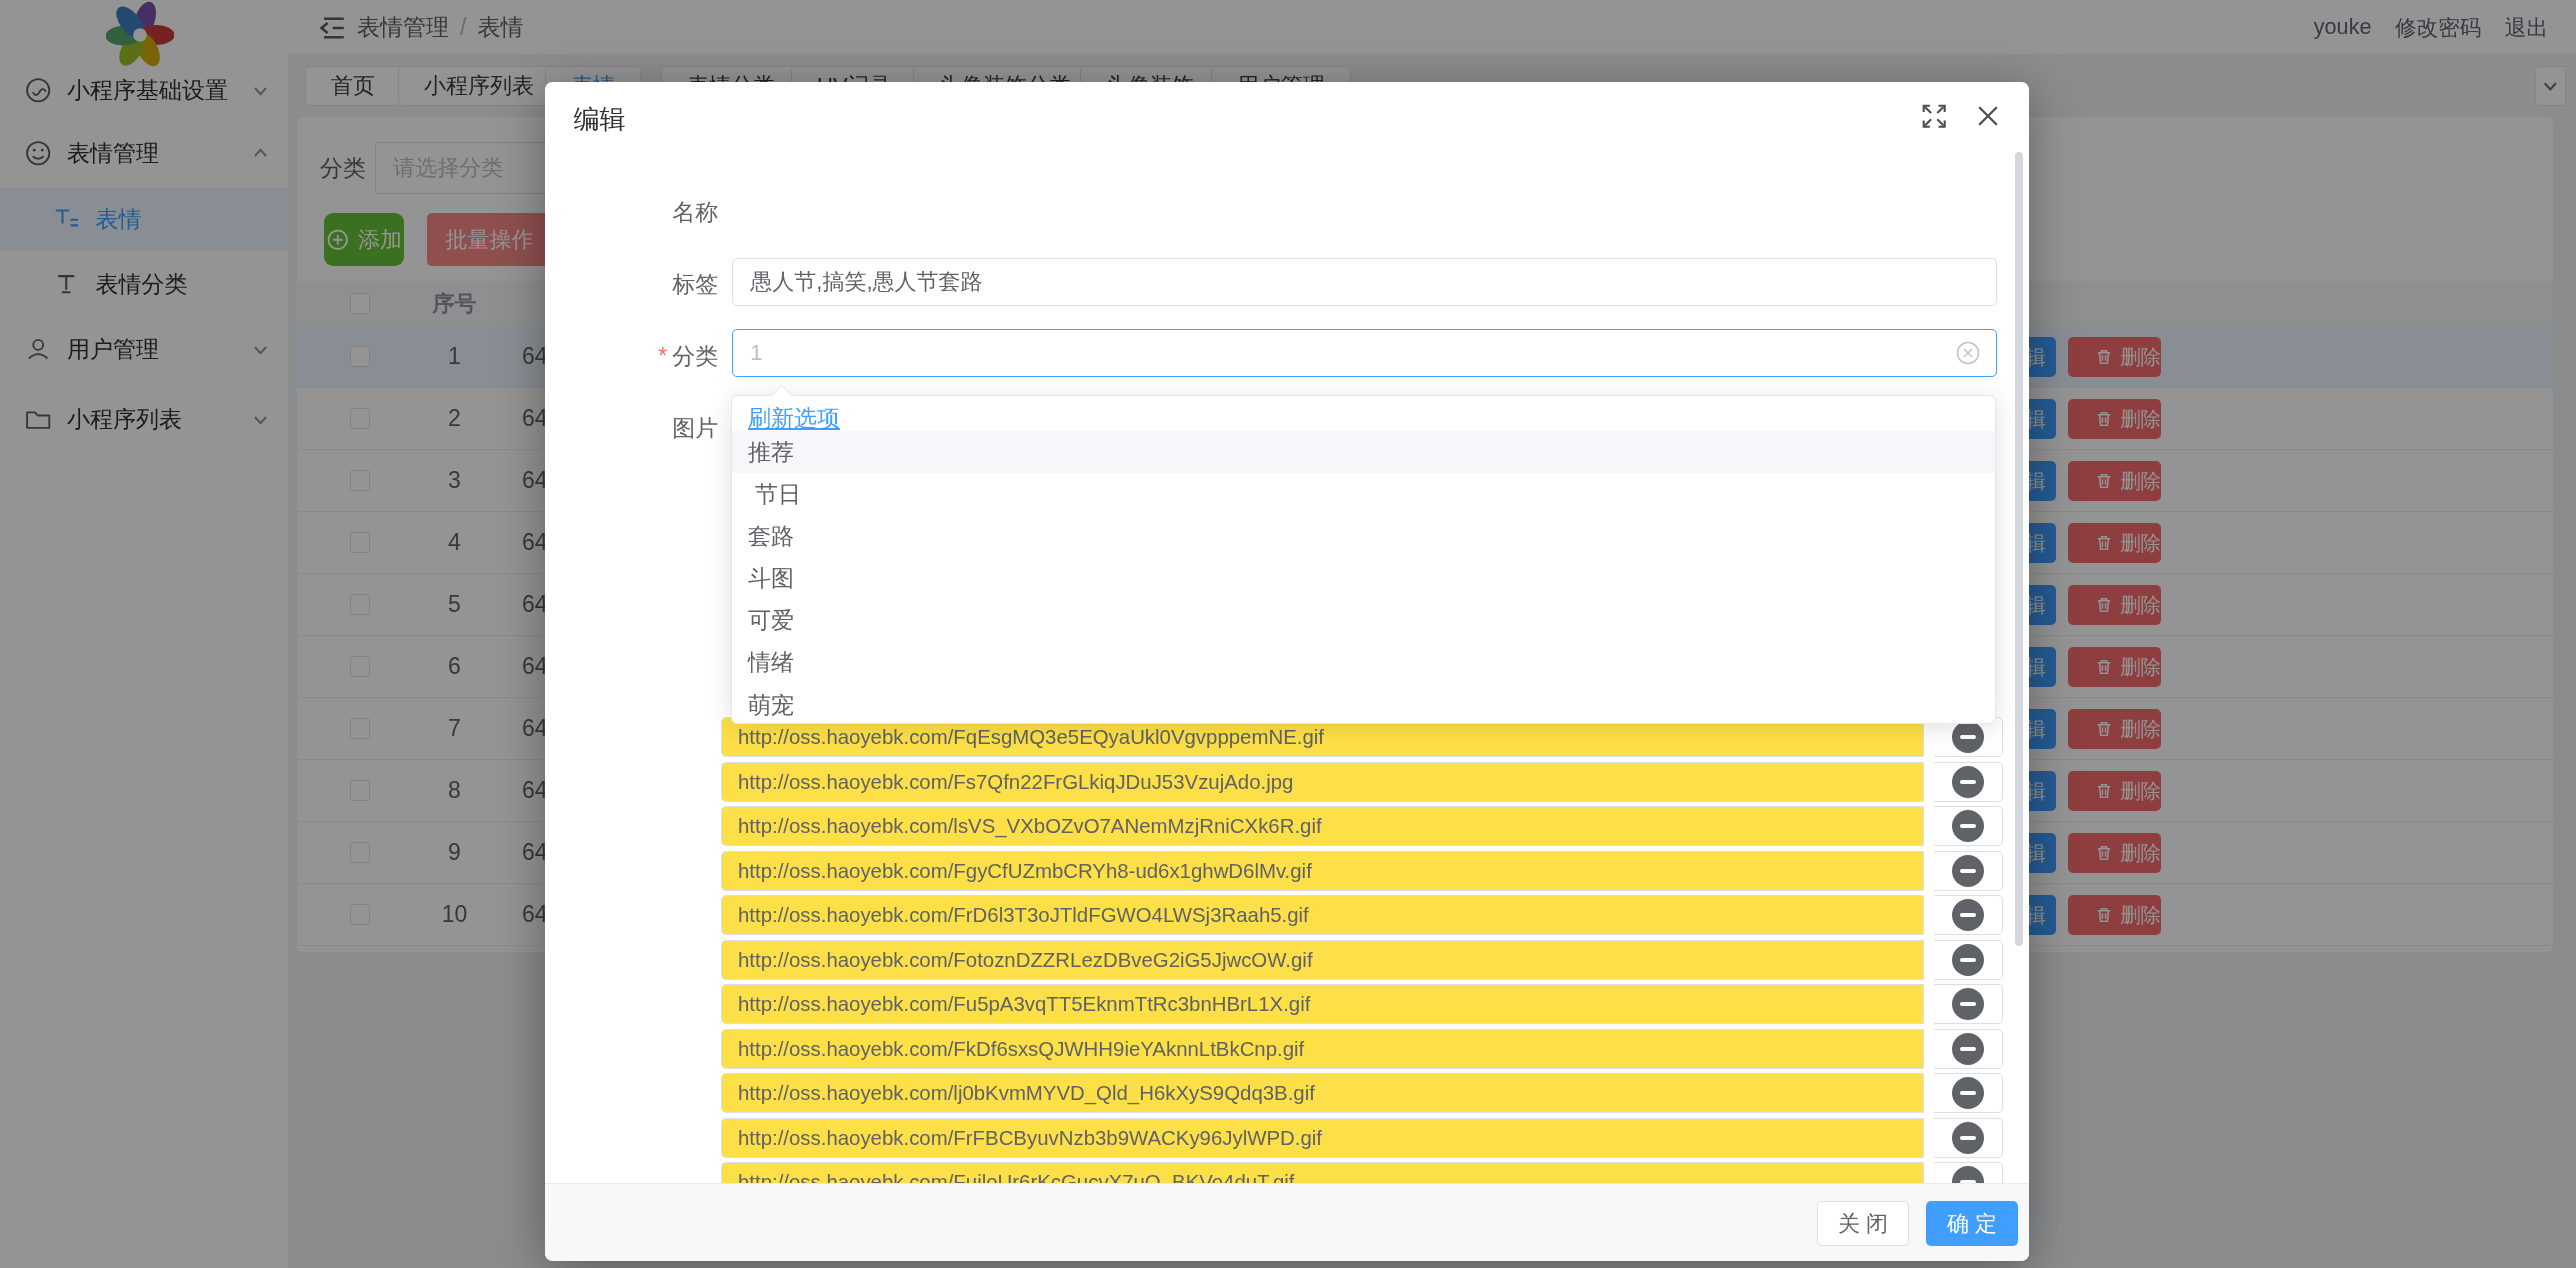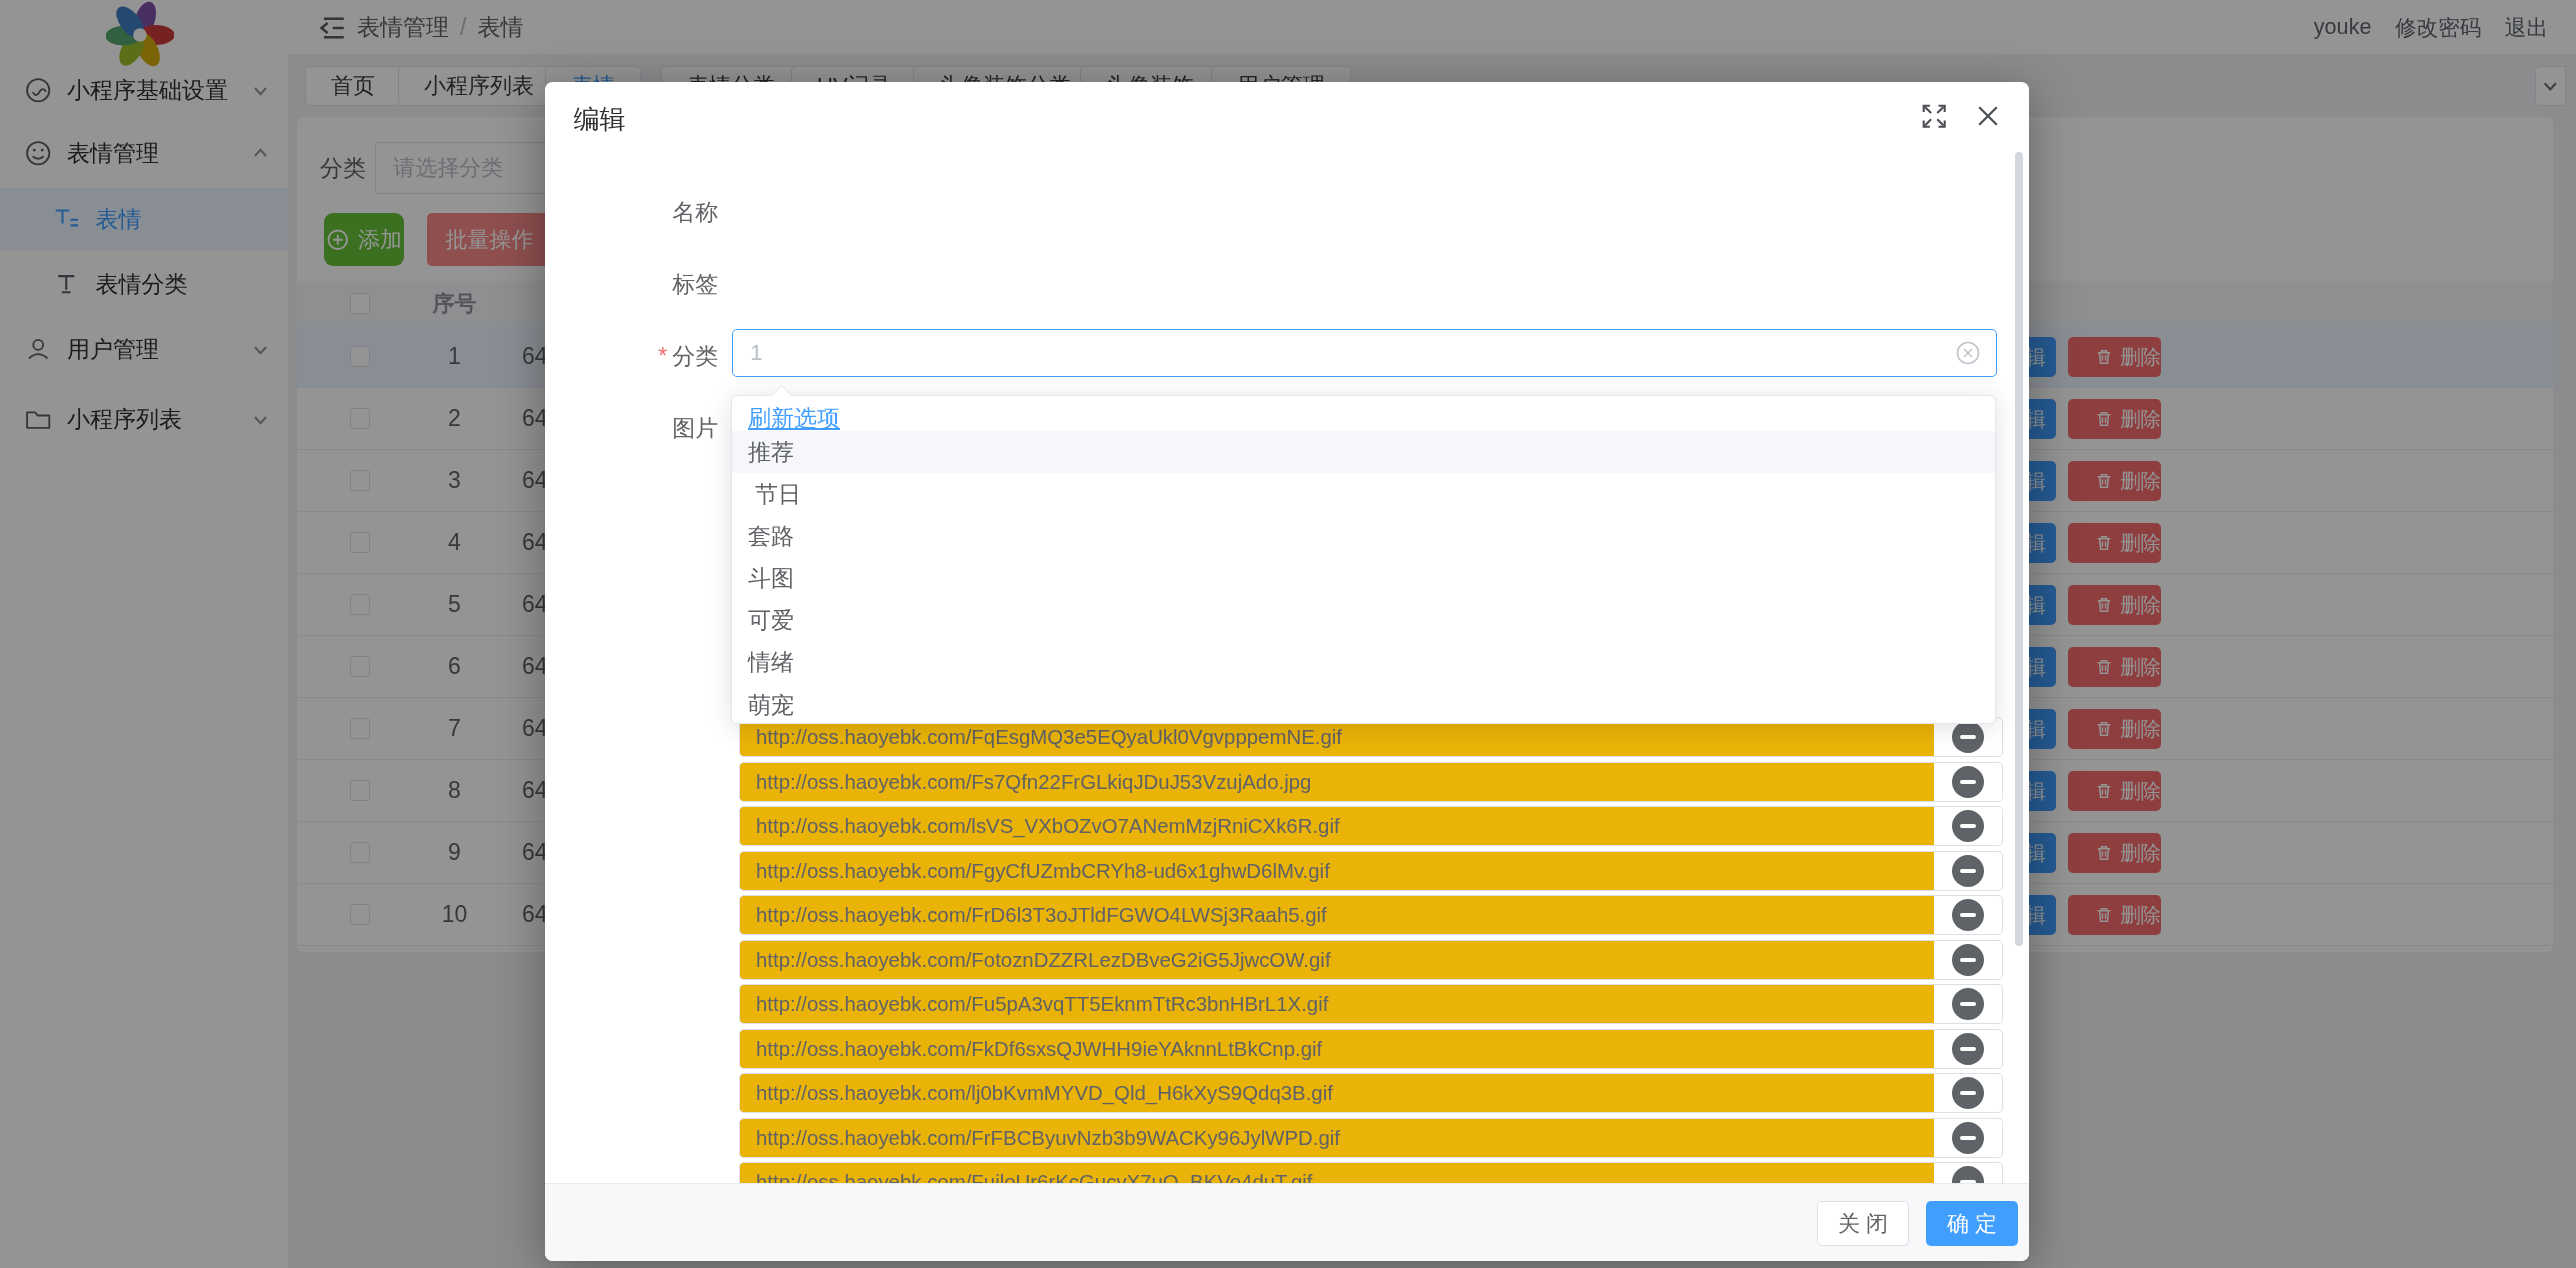--- a/index.html
+++ b/index.html
@@ -61,21 +61,21 @@
   #modal{left:545px;top:82px;width:1484px;height:1179px;background:#ffffff;border-radius:7.4px;box-shadow:0 10px 49px rgba(0,0,0,.35);z-index:20;}
   #modal-title{position:absolute;left:28.4px;top:20px;font-size:26px;color:#303133;}
   #fullscreen-icon{position:absolute;left:1375px;top:20px;width:28.4px;height:28.4px;color:#4a4d52;cursor:pointer;}
   #close-icon{position:absolute;left:1428px;top:18.6px;width:30px;height:30px;color:#4a4d52;cursor:pointer;}
   .field-label{position:absolute;width:167px;text-align:right;font-size:23px;color:#606266;}
   .field-label .req{color:#f56c6c;margin-right:5px;}
   .f-input{position:absolute;left:187px;width:1265px;height:48px;border:1.2px solid #dcdfe6;border-radius:5px;background:#fff;display:flex;align-items:center;padding-left:17.3px;font-size:22px;color:#606266;}
   #cat-input{border-color:#409eff;color:#b8bfc7;}
   #cat-clear{position:absolute;right:15px;width:26px;height:26px;color:#c0c4cc;}
   #modal-scrollbar{position:absolute;left:1470px;top:70px;width:8px;height:794px;background:#d4d7de;border-radius:4.3px;}
-  .url-row-input{position:absolute;left:194px;width:1203px;height:40px;border:1.2px solid #dcdfe6;border-radius:5px 0 0 5px;background:#eab308;display:flex;align-items:center;padding-left:16px;font-size:20.4px;color:#606266;white-space:nowrap;overflow:hidden;}
+  .url-row-input{position:absolute;left:176px;width:1203px;height:40px;border:1.2px solid #dcdfe6;border-radius:5px 0 0 5px;background:#fde047;display:flex;align-items:center;padding-left:16px;font-size:20.4px;color:#606266;white-space:nowrap;overflow:hidden;}
   .url-row-btnbox{position:absolute;left:1389px;width:69px;height:40px;border:1.2px solid #dcdfe6;border-left:none;border-radius:0 5px 5px 0;background:#fff;display:flex;align-items:center;justify-content:center;}
   .minus-circle{width:32px;height:32px;border-radius:50%;background:#5f6368;display:flex;align-items:center;justify-content:center;cursor:pointer;}
   .minus-circle::after{content:"";width:16px;height:3.1px;background:#fff;border-radius:1.9px;}
   #modal-footer{position:absolute;left:0;top:1101px;width:1484px;height:78px;background:#f7f8fa;border-top:1.2px solid #e8eaee;border-radius:0 0 7.4px 7.4px;}
   #close-btn{position:absolute;left:1272px;top:17.3px;width:92px;height:45px;background:#fff;border:1.2px solid #dcdfe6;border-radius:5px;color:#606266;font-size:22px;display:flex;align-items:center;justify-content:center;cursor:pointer;}
   #confirm-btn{position:absolute;left:1381px;top:17.3px;width:92px;height:45px;background:#409eff;border-radius:5px;color:#fff;font-size:22px;display:flex;align-items:center;justify-content:center;cursor:pointer;}
 
   
   #dropdown{left:731px;top:395px;width:1265px;height:329px;background:#fff;border:1.2px solid #e4e7ed;border-radius:6.2px;box-shadow:0 3.7px 25px rgba(0,0,0,.12);z-index:30;}
   #dropdown .arrow{position:absolute;left:42px;top:-8px;width:15px;height:15px;background:#fff;border-left:1.2px solid #e4e7ed;border-top:1.2px solid #e4e7ed;transform:rotate(45deg);}
@@ -413,20 +413,23 @@
       <path d="M10 10 L38 38 M38 10 L10 38" stroke="currentColor" stroke-width="3.6" fill="none"></path>
     </svg>
 
     <div class="field-label" style="left:6.2px;top:115px;">
       <span>名称</span>
     </div>
 
     <div class="field-label" style="left:6.2px;top:187px;">
       <span>标签</span>
     </div>
+    <div class="f-input" style="top:176px;">
+      <span>愚人节,搞笑,愚人节套路</span>
+    </div>
 
     <div class="field-label" style="left:6.2px;top:259px;">
       <span class="req">*</span><span>分类</span>
     </div>
     <div class="f-input" id="cat-input" style="top:247px;">
       <span>1</span>
       <svg id="cat-clear" viewBox="0 0 42 42">
         <circle cx="21" cy="21" r="17" stroke="currentColor" stroke-width="2.6" fill="none"></circle>
         <path d="M14.5 14.5 L27.5 27.5 M27.5 14.5 L14.5 27.5" stroke="currentColor" stroke-width="2.6"></path>
       </svg>

